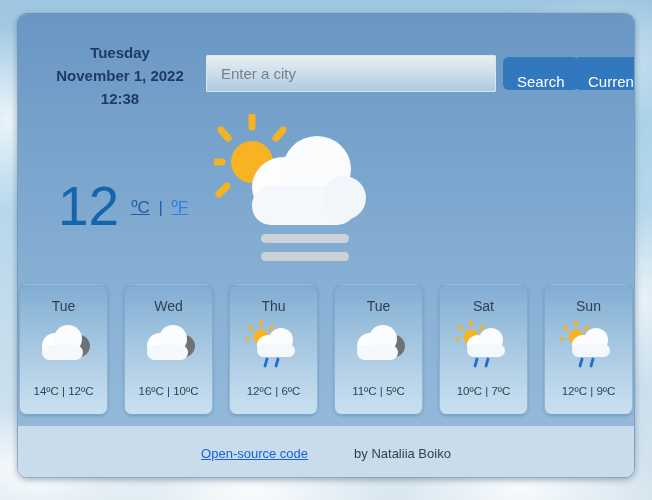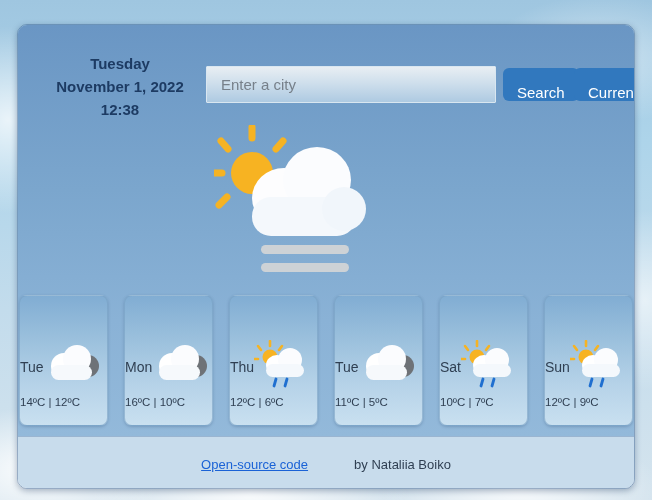--- a/index.html
+++ b/index.html
@@ -26,21 +26,21 @@
       radial-gradient(ellipse 120px 130px at 8px 120px, rgba(255,255,255,0.75) 0%, rgba(255,255,255,0) 72%),
       radial-gradient(ellipse 90px 120px at 645px 300px, rgba(255,255,255,0.6) 0%, rgba(255,255,255,0) 75%),
       radial-gradient(ellipse 160px 90px at 600px 60px, rgba(255,255,255,0.45) 0%, rgba(255,255,255,0) 72%),
       linear-gradient(180deg, #9fc6e0 0%, #add4ea 28%, #c3dcec 62%, #d5e4ee 100%);
   }
 
   
   .app {
     position: absolute;
     left: 17px;
-    top: 24px;
+    top: 13px;
     width: 618px;
     height: 465px;
     border-radius: 10px;
     overflow: hidden;
     box-shadow: 0 2px 6px rgba(20,50,90,0.35);
     border: 1px solid rgba(40,80,130,0.45);
     box-sizing: border-box;
   }
 
   .panel {
@@ -183,21 +183,21 @@
   .fc-card {
     width: 89px;
     height: 131px;
     border-radius: 8px;
     border: 1px solid rgba(120,160,195,0.6);
     background: linear-gradient(180deg, #81add3 0%, #9cc1dd 35%, #b5d2e8 68%, #c9e0f0 100%);
     box-shadow: 0 1px 3px rgba(30,60,100,0.25);
     box-sizing: border-box;
     position: relative;
     display: flex;
-    flex-direction: row;
+    flex-direction: column;
     align-items: center;
   }
   .fc-day {
     margin-top: 13px;
     font-size: 14px;
     color: #2f3f52;
   }
   .fc-icon {
     margin-top: 6px;
     width: 58px;
@@ -248,20 +248,28 @@
       </div>
 
       <input class="search-input" type="text" placeholder="Enter a city" style="">
 
       <button class="btn btn-search">Search</button>
 
       <button class="btn btn-current">Current</button>
     </div>
 
 
+    <div class="temp-row">
+      <span class="temp-value">12</span>
+      <span class="units">
+        <span class="unit-c">ºC</span>
+        <span class="unit-sep">|</span>
+        <span class="unit-f">ºF</span>
+      </span>
+    </div>
 
     <div class="main-icon">
       <svg viewBox="0 0 175 155" width="175" height="155">
         <g stroke="#f5b324" stroke-width="7" stroke-linecap="round">
           <line x1="38" y1="13" x2="38" y2="2"></line>
           <line x1="14" y1="24" x2="7" y2="16"></line>
           <line x1="62" y1="24" x2="69" y2="16"></line>
           <line x1="8" y1="48" x2="-2" y2="48"></line>
           <line x1="13" y1="72" x2="5" y2="80"></line>
           <line x1="64" y1="70" x2="72" y2="78"></line>
@@ -288,21 +296,21 @@
             <ellipse cx="44" cy="26" rx="11" ry="11" fill="#6e7277"></ellipse>
             <ellipse cx="20" cy="26" rx="13" ry="13" fill="#ffffff"></ellipse>
             <ellipse cx="33" cy="19" rx="14" ry="14" fill="#fbfcfe"></ellipse>
             <rect x="7" y="25" width="41" height="15" rx="7.5" fill="#f6f9fc"></rect>
           </svg>
         </div>
         <div class="fc-temp">14ºC | 12ºC</div>
       </div>
 
       <div class="fc-card">
-        <div class="fc-day">Mon</div>
+        <div class="fc-day">Wed</div>
         <div class="fc-icon">
           <svg viewBox="0 0 58 48" width="58" height="48">
             <ellipse cx="44" cy="26" rx="11" ry="11" fill="#6e7277"></ellipse>
             <ellipse cx="20" cy="26" rx="13" ry="13" fill="#ffffff"></ellipse>
             <ellipse cx="33" cy="19" rx="14" ry="14" fill="#fbfcfe"></ellipse>
             <rect x="7" y="25" width="41" height="15" rx="7.5" fill="#f6f9fc"></rect>
           </svg>
         </div>
         <div class="fc-temp">16ºC | 10ºC</div>
       </div>

